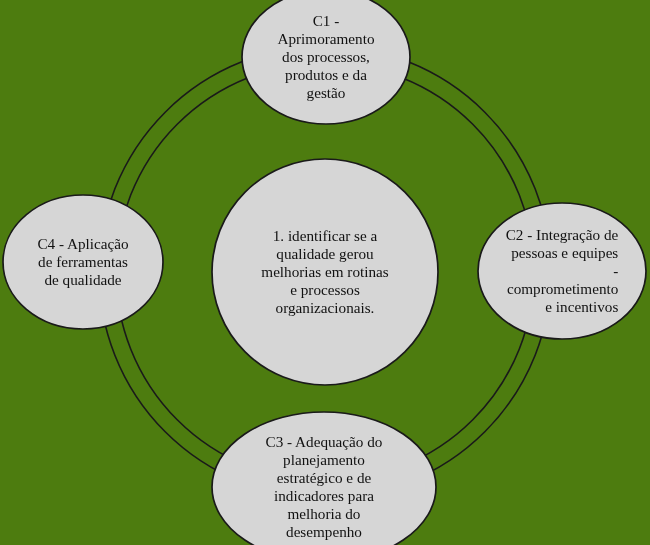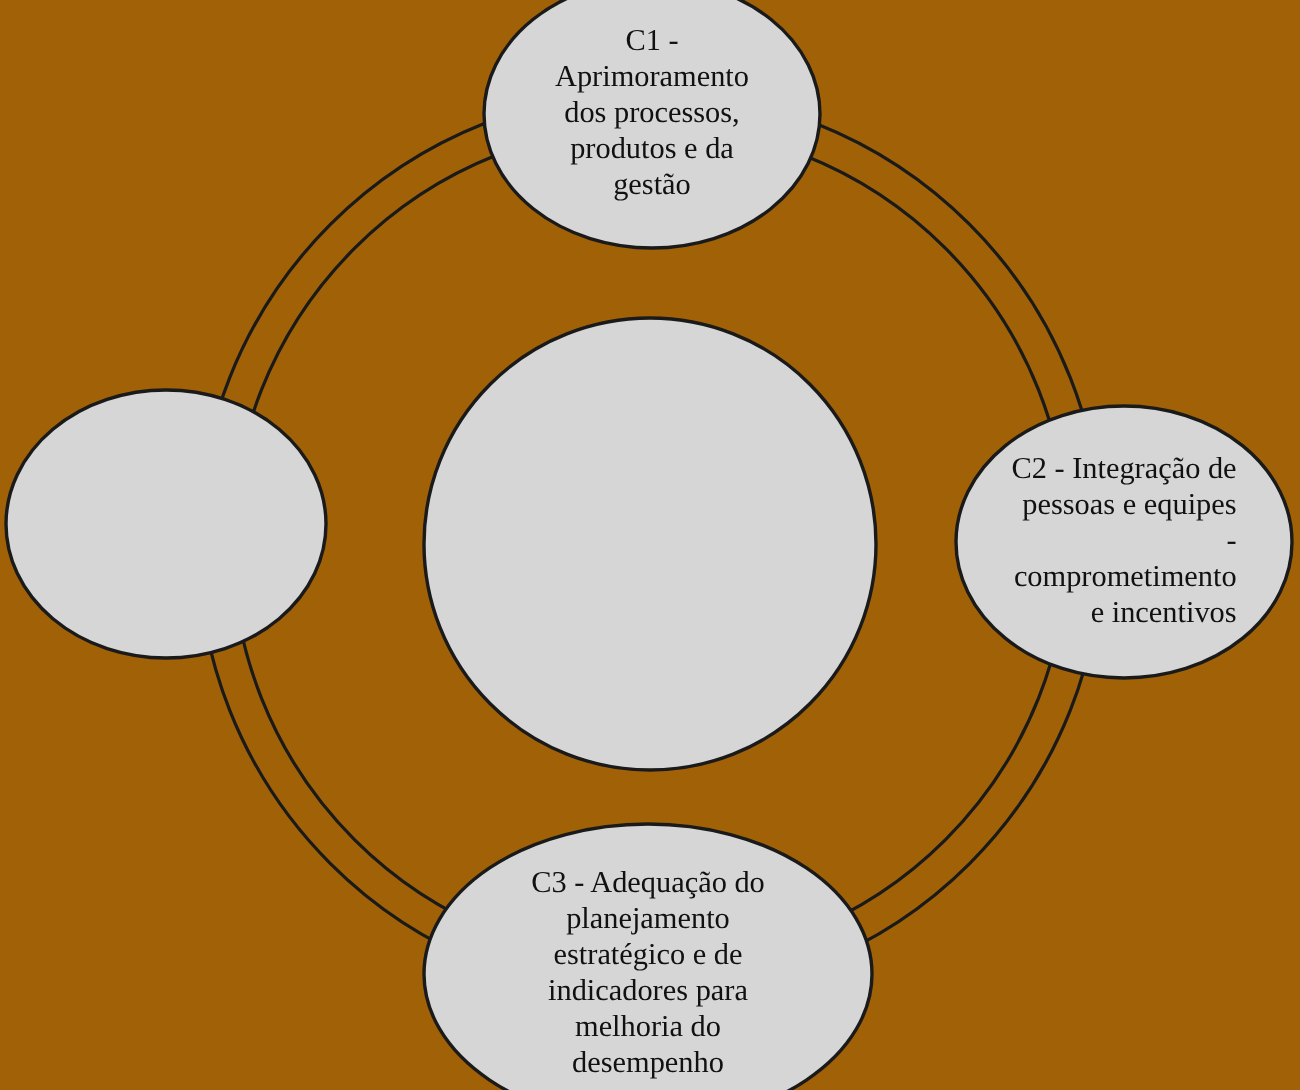--- a/index.html
+++ b/index.html
@@ -10,21 +10,21 @@
   body {
     width: 650px;
     height: 545px;
     overflow: hidden;
     font-family: "Liberation Serif", "DejaVu Serif", serif;
   }
   #diagram-root {
     position: relative;
     width: 650px;
     height: 545px;
-    background: #a16207;
+    background: #4d7c0f;
   }
   #diagram-svg {
     position: absolute;
     left: 0;
     top: 0;
     width: 650px;
     height: 545px;
     display: block;
   }
   .node-label {
@@ -76,15 +76,23 @@
 comprometimento
 e incentivos</div>
 
   <div class="node-label outer" style="left:212px; top:412px; width:224px; height:150px;">C3 - Adequação do
 planejamento
 estratégico  e de
 indicadores  para
 melhoria  do
 desempenho</div>
 
+  <div class="node-label outer" style="left:3px; top:195px; width:160px; height:134px;">C4 - Aplicação
+de ferramentas
+de qualidade</div>
 
+  <div class="node-label center" style="left:212px; top:159px; width:226px; height:226px;">1. identificar  se a
+qualidade gerou
+melhorias  em rotinas
+e processos
+organizacionais.</div>
 
 </div>
 
 </body></html>

